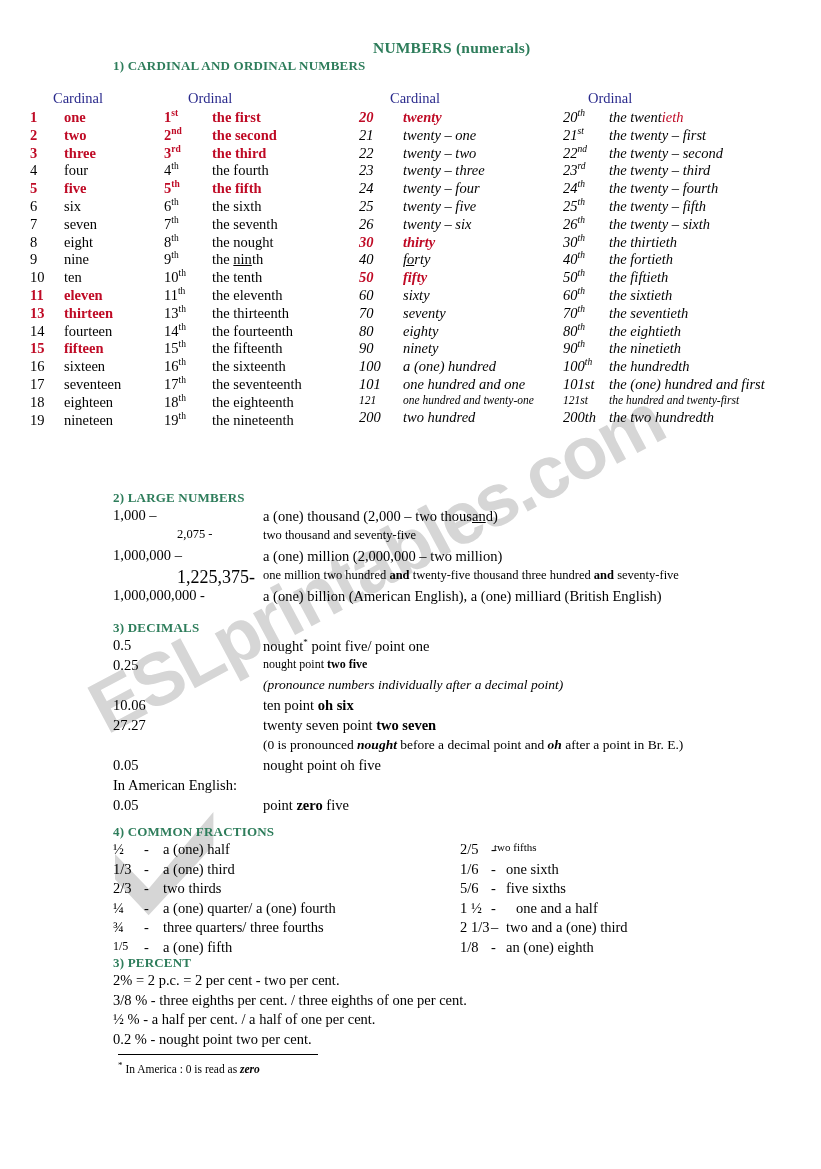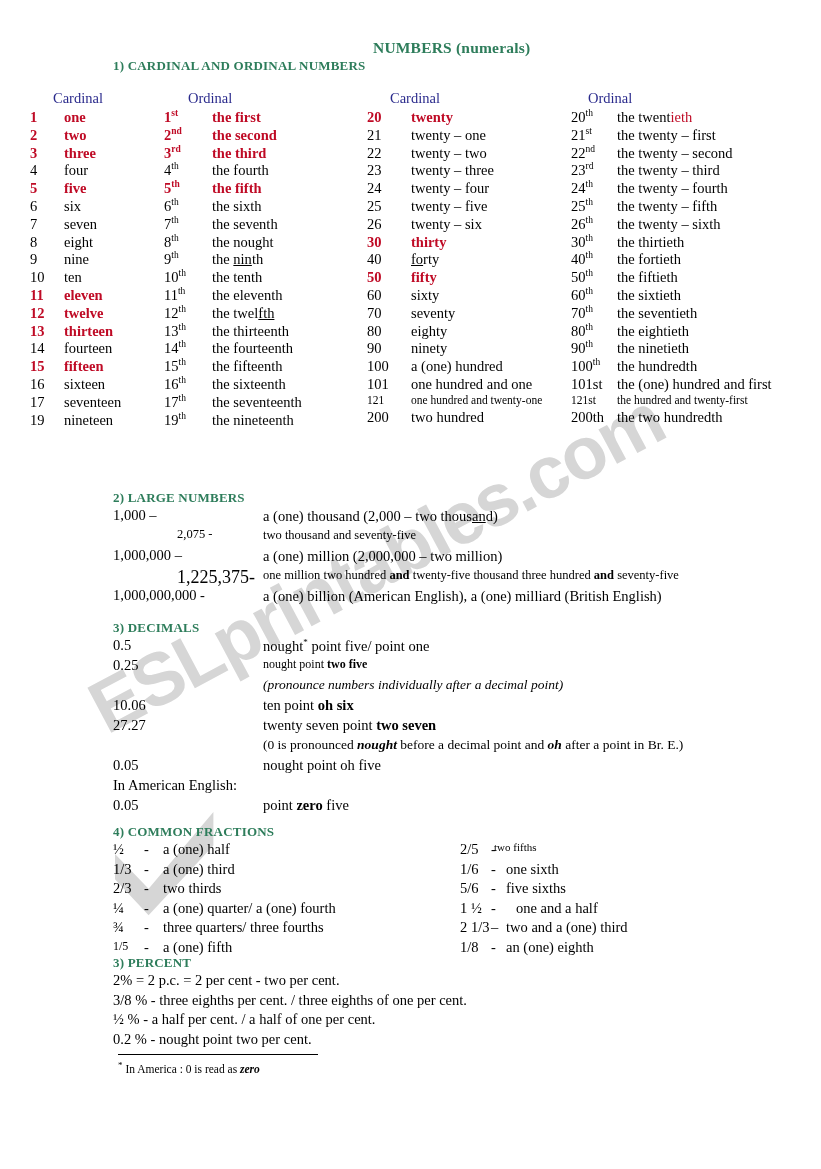--- a/index.html
+++ b/index.html
@@ -91,21 +91,21 @@
     vertical-align: baseline;
     white-space: nowrap;
   }
   .numtable td.c-num   { width: 34px; text-align: left; }
   .numtable td.c-card  { width: 100px; }
   .numtable td.c-ord   { width: 48px; }
   .numtable td.c-ordw  { }
   .numtable sup { font-size: 9.5px; vertical-align: super; line-height: 0; }
 
   .tbl-left  { left: 30px;  top: 110px; }
-  .tbl-right { left: 367px; top: 110px; }
+  .tbl-right { left: 359px; top: 110px; font-style: italic; }
   .tbl-right td.c-num  { width: 44px; }
   .tbl-right td.c-card { width: 160px; }
   .tbl-right td.c-ord  { width: 46px; }
 
   .small-row td { font-size: 11.5px; }
 
   
   .line { font-size: 14.5px; line-height: 1.0; }
   .line-sm { font-size: 12px; line-height: 1.0; }
 
@@ -205,26 +205,20 @@
             <td class="c-ord ">10<sup>th</sup></td>
             <td class="c-ordw ">the tenth</td>
           </tr>
           <tr>
             <td class="c-num red-b">11</td>
             <td class="c-card red-b">eleven</td>
             <td class="c-ord ">11<sup>th</sup></td>
             <td class="c-ordw ">the eleventh</td>
           </tr>
           <tr>
-            <td class="c-num red-b">12</td>
-            <td class="c-card red-b">twelve</td>
-            <td class="c-ord ">12<sup>th</sup></td>
-            <td class="c-ordw ">the twel<span class="u">fth</span></td>
-          </tr>
-          <tr>
             <td class="c-num red-b">13</td>
             <td class="c-card red-b">thirteen</td>
             <td class="c-ord ">13<sup>th</sup></td>
             <td class="c-ordw ">the thirteenth</td>
           </tr>
           <tr>
             <td class="c-num ">14</td>
             <td class="c-card ">fourteen</td>
             <td class="c-ord ">14<sup>th</sup></td>
             <td class="c-ordw ">the fourteenth</td>
@@ -239,20 +233,26 @@
             <td class="c-num ">16</td>
             <td class="c-card ">sixteen</td>
             <td class="c-ord ">16<sup>th</sup></td>
             <td class="c-ordw ">the sixteenth</td>
           </tr>
           <tr>
             <td class="c-num ">17</td>
             <td class="c-card ">seventeen</td>
             <td class="c-ord ">17<sup>th</sup></td>
             <td class="c-ordw ">the seventeenth</td>
+          </tr>
+          <tr>
+            <td class="c-num ">18</td>
+            <td class="c-card ">eighteen</td>
+            <td class="c-ord ">18<sup>th</sup></td>
+            <td class="c-ordw ">the eighteenth</td>
           </tr>
           <tr>
             <td class="c-num ">19</td>
             <td class="c-card ">nineteen</td>
             <td class="c-ord ">19<sup>th</sup></td>
             <td class="c-ordw ">the nineteenth</td>
           </tr>
         </tbody>
     </table>
 

